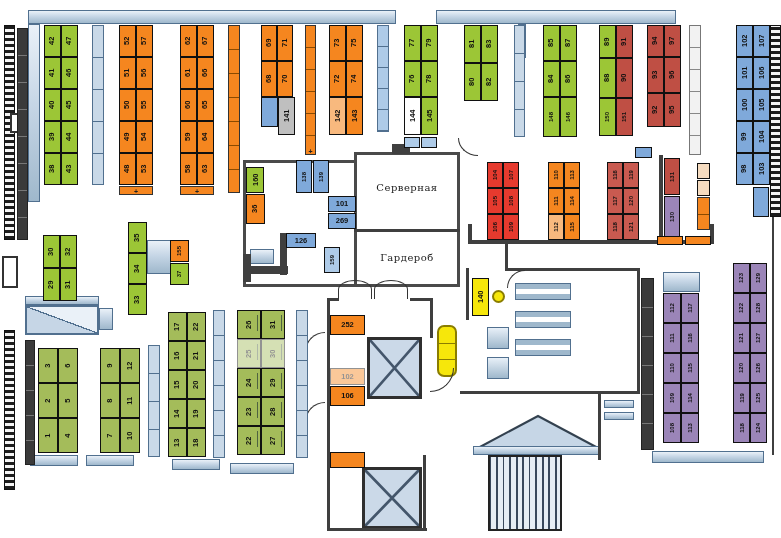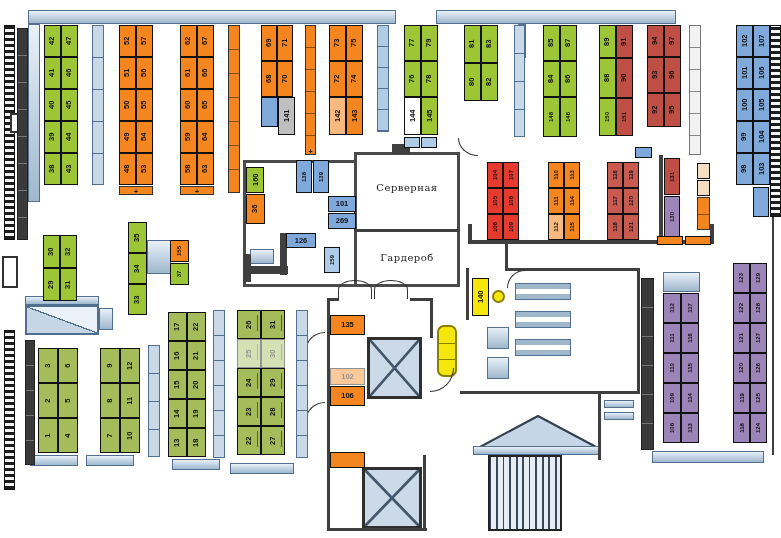--- a/index.html
+++ b/index.html
@@ -637,21 +637,21 @@
       <div class="cell v small" style="left: 324px; top: 247px; width: 16px; height: 26px; background: rgb(174, 203, 232);">
         <span>159</span>
       </div>
       <div class="cell v small" style="left: 664px; top: 158px; width: 16px; height: 37px; background: rgb(191, 79, 68);">
         <span>131</span>
       </div>
       <div class="cell v small" style="left: 664px; top: 196px; width: 16px; height: 42px; background: rgb(155, 133, 184);">
         <span>130</span>
       </div>
       <div class="cell" style="left: 330px; top: 315px; width: 35px; height: 20px; background: rgb(245, 134, 31);">
-        <span>135</span>
+        <span>252</span>
       </div>
       <div class="cell faded" style="left: 330px; top: 368px; width: 35px; height: 17px; background: rgb(245, 134, 31);">
         <span>102</span>
       </div>
       <div class="cell" style="left: 330px; top: 386px; width: 35px; height: 20px; background: rgb(245, 134, 31);">
         <span>106</span>
       </div>
       <div class="cell" style="left: 330px; top: 452px; width: 35px; height: 16px; background: rgb(245, 134, 31);"></div>
       <div class="cell v" style="left: 472px; top: 278px; width: 17px; height: 38px; background: rgb(246, 231, 11);">
         <span>140</span>

